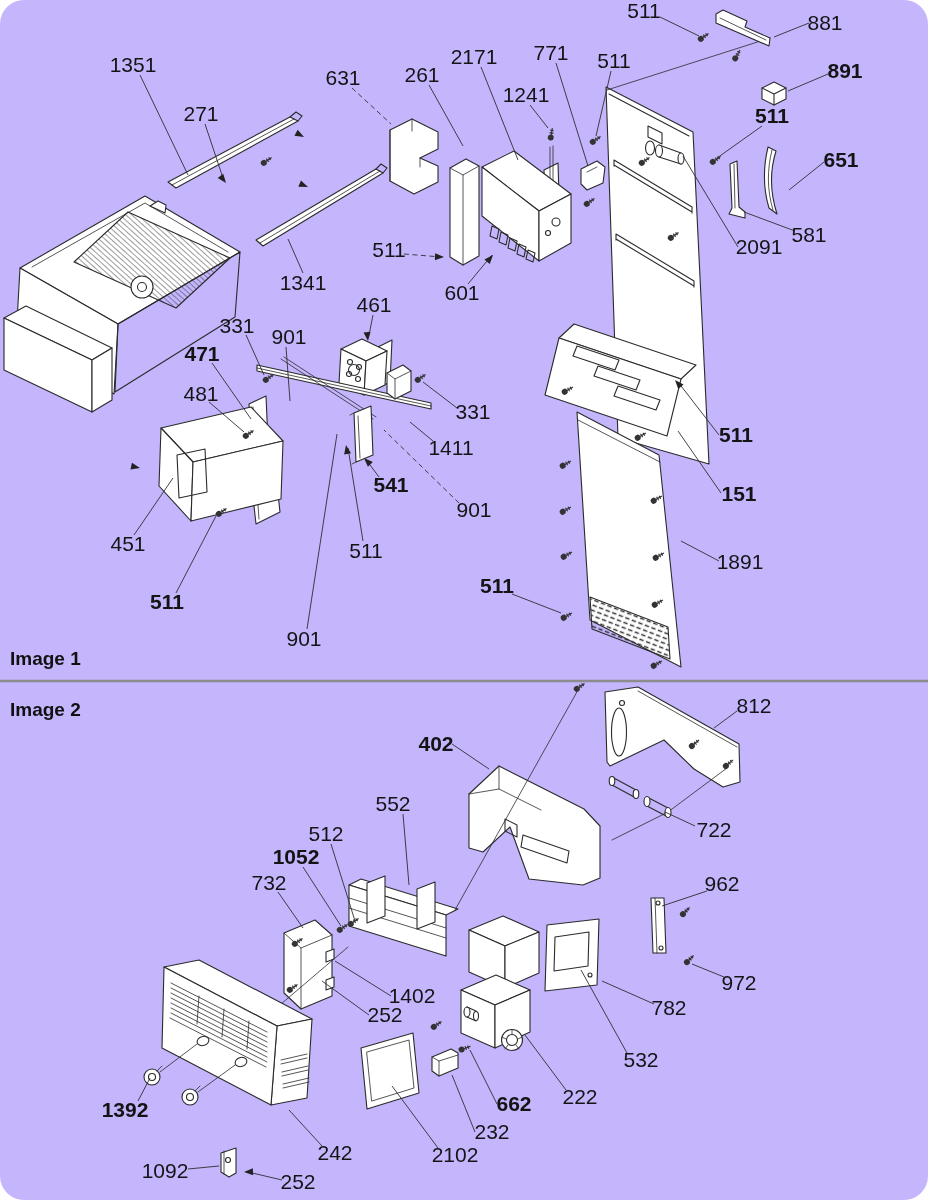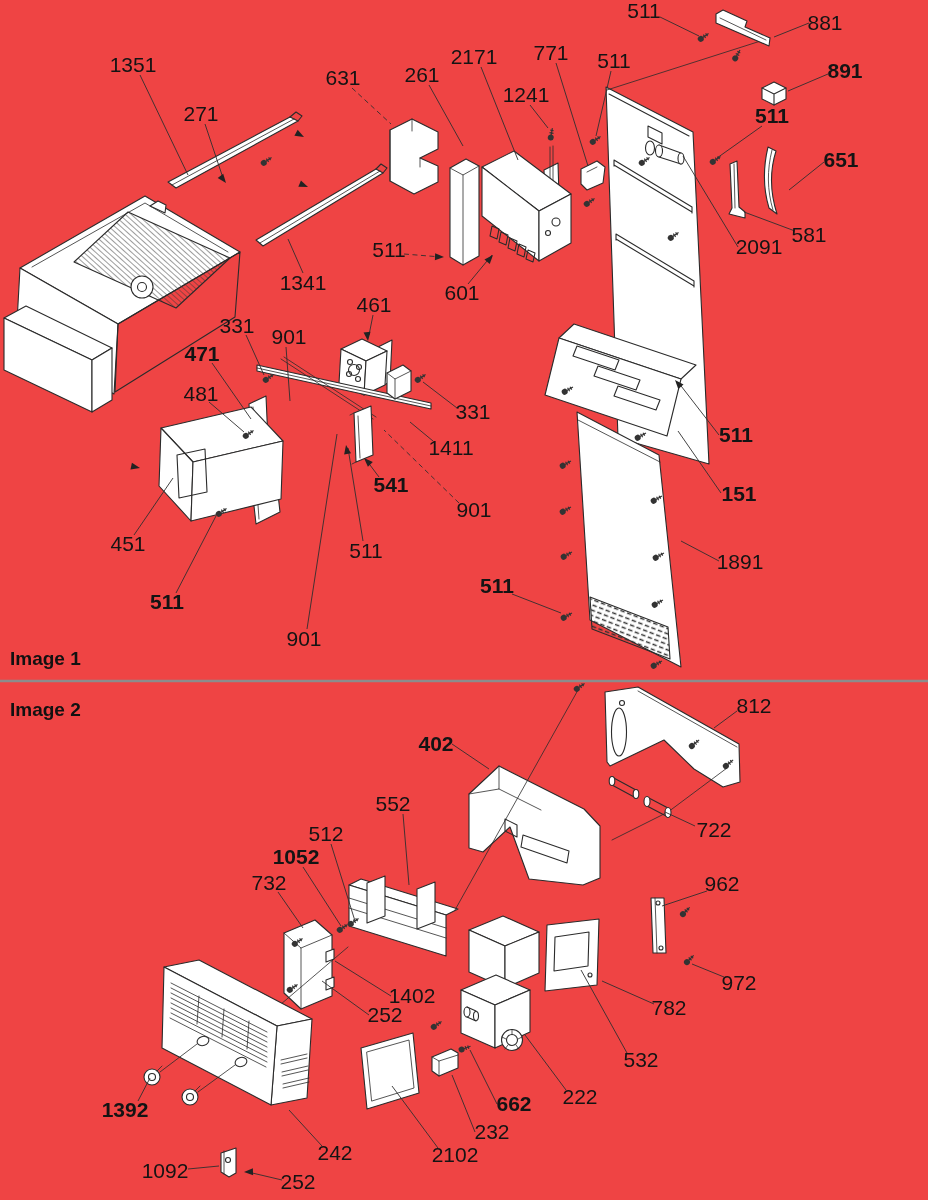--- a/index.html
+++ b/index.html
@@ -1,16 +1,16 @@
 <!DOCTYPE html>
 <html><head>
 <meta charset="utf-8">
 <style>
   html,body{margin:0;padding:0;background:#ffffff;}
-  #stage{position:relative;width:928px;height:1200px;background:#ef4444;overflow:hidden;}
+  #stage{position:relative;width:928px;height:1200px;background:#c4b5fd;overflow:hidden;border-radius:24px;}
   svg{display:block;}
   .face{fill:#ffffff;}
   .lbl{font-family:"Liberation Sans",sans-serif;font-size:21px;fill:#141414;}
   .lbl.bold{font-weight:bold;}
   .title{font-family:"Liberation Sans",sans-serif;font-size:19px;font-weight:bold;fill:#111;}
   .leader{fill:none;stroke:#2f2f2f;stroke-width:0.9;}
   .leader.dashed{stroke-dasharray:5 3.5;}
   .arrowhead{fill:#222;stroke:none;}
   .screw line{stroke:#333;stroke-width:1.2;}
   .screw .screw-head{fill:#333;stroke:none;}

